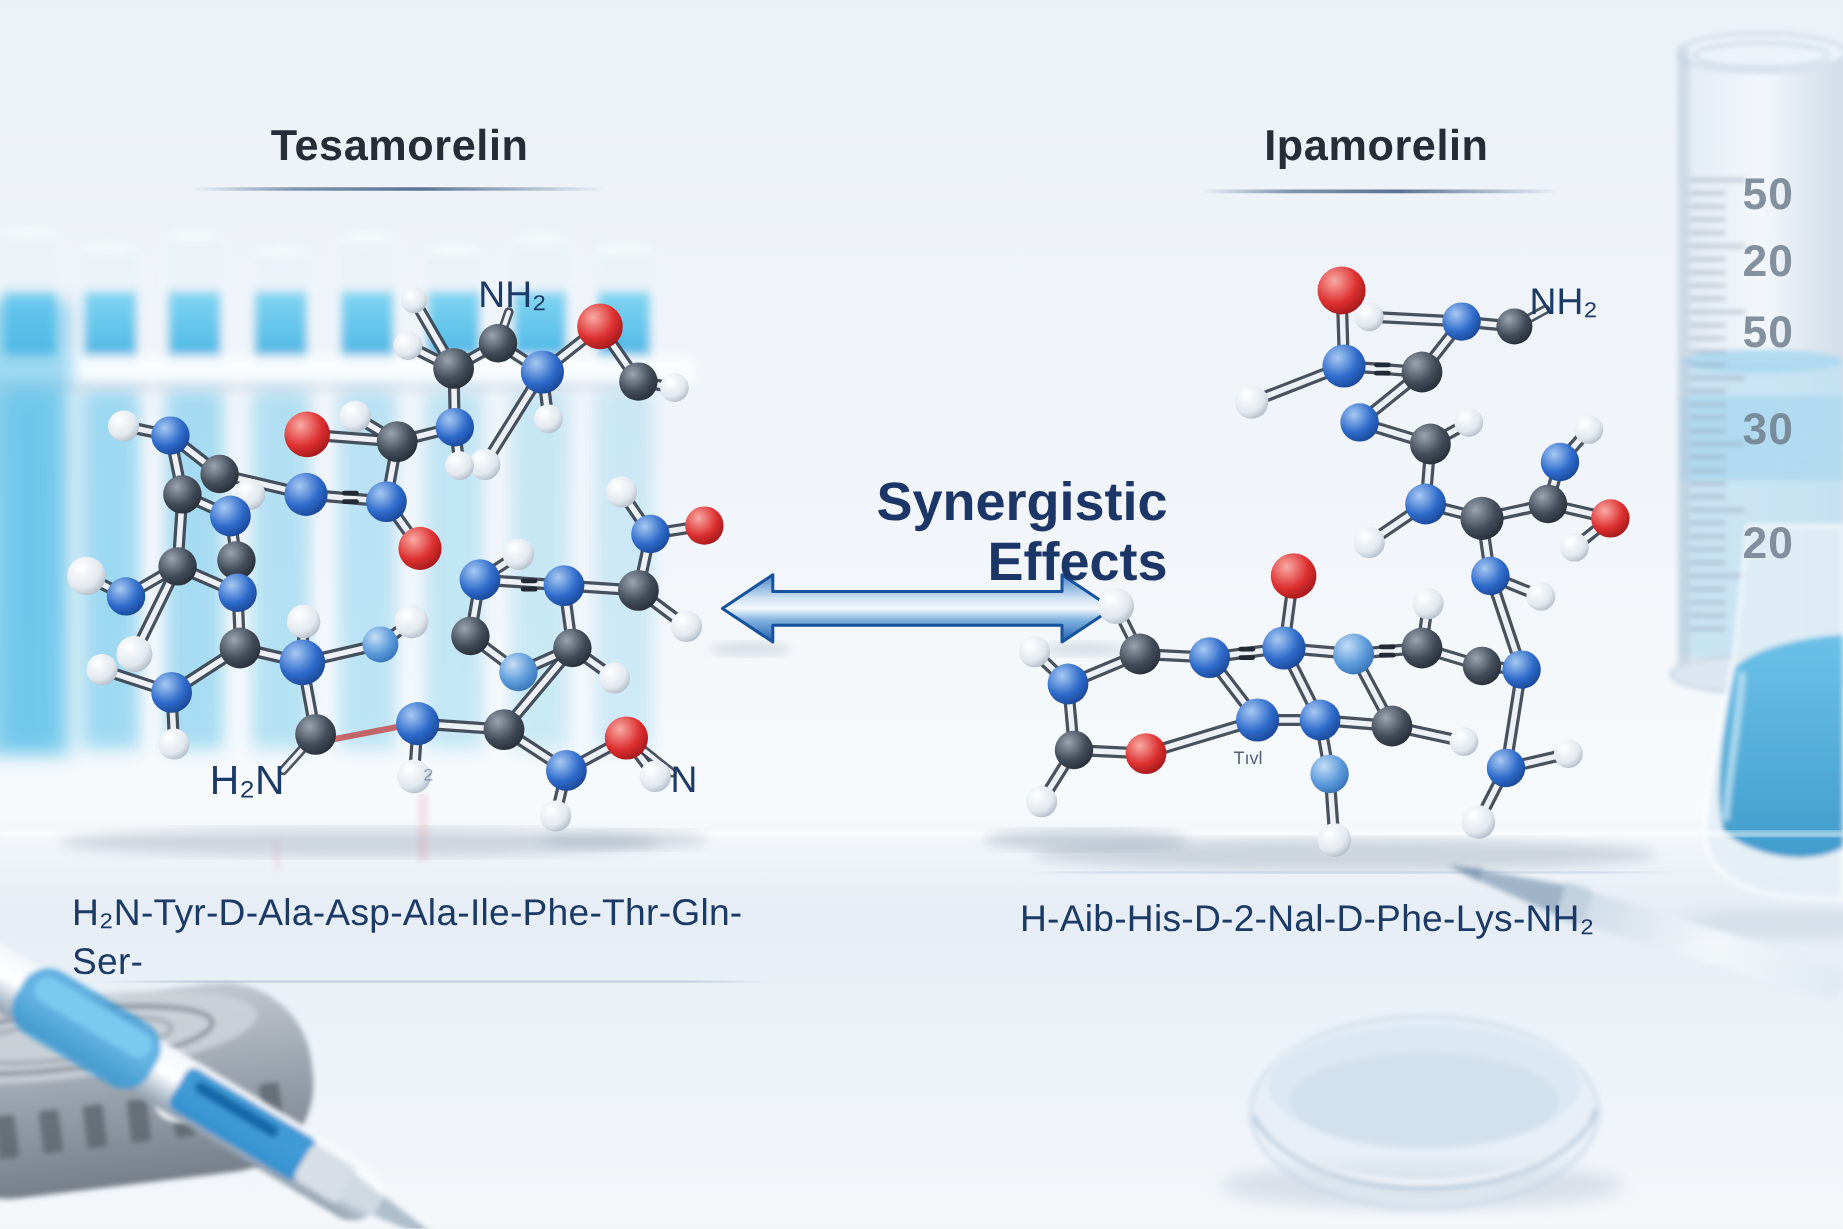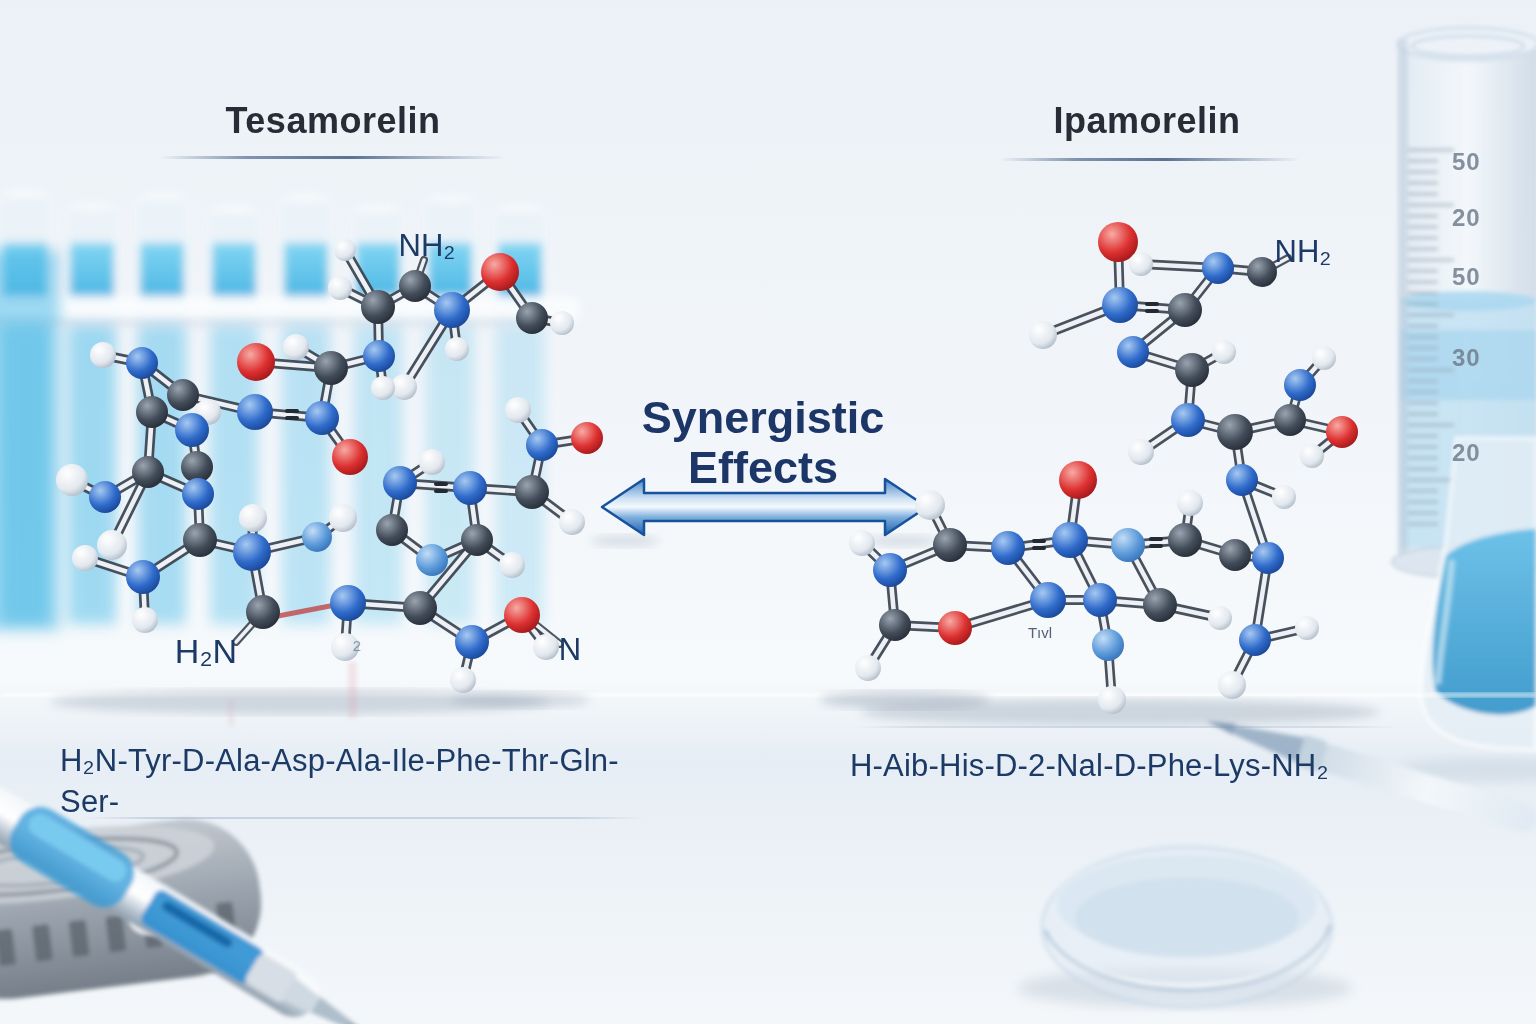--- a/index.html
+++ b/index.html
@@ -5,27 +5,27 @@
   *{margin:0;padding:0;box-sizing:border-box}
   html,body{width:1536px;height:1024px;overflow:hidden;background:#eef2f7}
   #stage{position:relative;width:1536px;height:1024px;overflow:hidden;
     font-family:"Liberation Sans",sans-serif;
     background:linear-gradient(180deg,#ecf1f7 0%,#f2f6fa 45%,#f7fafc 66%,#e6edf4 74%,#eef3f8 88%,#f4f7fa 100%)}
   svg.layer{position:absolute;left:0;top:0;width:1536px;height:1024px}
   .title{position:absolute;width:420px;text-align:center;font-size:36px;font-weight:700;
     color:#272d36;letter-spacing:.5px}
   .title-underline{position:absolute;height:3px;border-radius:2px;
     background:linear-gradient(90deg,rgba(92,116,150,0) 0%,rgba(92,116,150,.75) 25%,rgba(74,99,135,.9) 55%,rgba(92,116,150,0) 100%)}
-  .center-text{position:absolute;width:420px;text-align:center;font-size:45px;font-weight:700;color:#1c3668}
+  .center-text{position:absolute;width:420px;text-align:right;font-size:45px;font-weight:700;color:#1c3668}
   .seq{position:absolute;text-align:left;font-size:31px;font-weight:400;color:#1c3a66;line-height:41px;letter-spacing:.2px}
   .thinline{position:absolute;height:2px;
     background:linear-gradient(90deg,rgba(130,152,185,0),rgba(130,152,185,.6) 12%,rgba(130,152,185,.6) 88%,rgba(130,152,185,0))}
   .flabel{position:absolute;font-weight:400;color:#1c3a66;transform:translate(-50%,-50%);white-space:nowrap}
   .cylnum{position:absolute;font-weight:700;color:#707e8d;opacity:.85;filter:blur(.6px);
-    font-size:24px;transform:translate(0,-50%);letter-spacing:1px}
+    font-size:37px;transform:translate(0,-50%);letter-spacing:1px}
   .smudge{position:absolute;background:#e0a3b0;filter:blur(2px)}
 </style>
 </head>
 <body>
 
 <div id="stage">
 
   <svg class="layer" id="bg-svg" viewBox="0 0 1536 1024">
     <defs>
       <filter id="b2">

